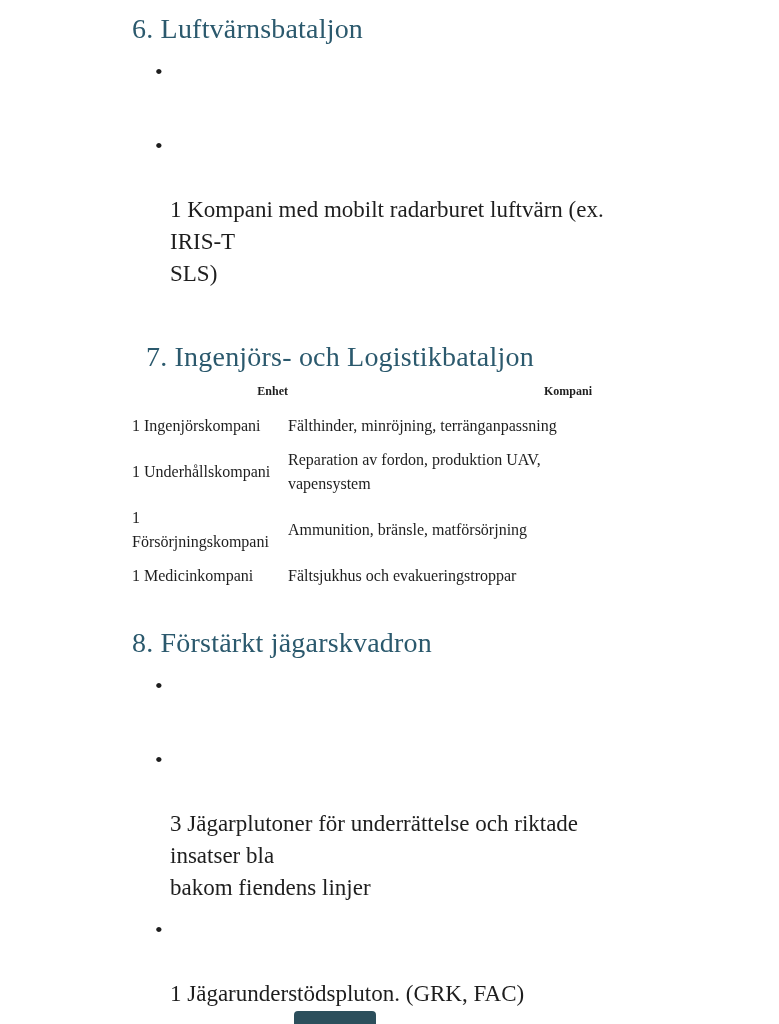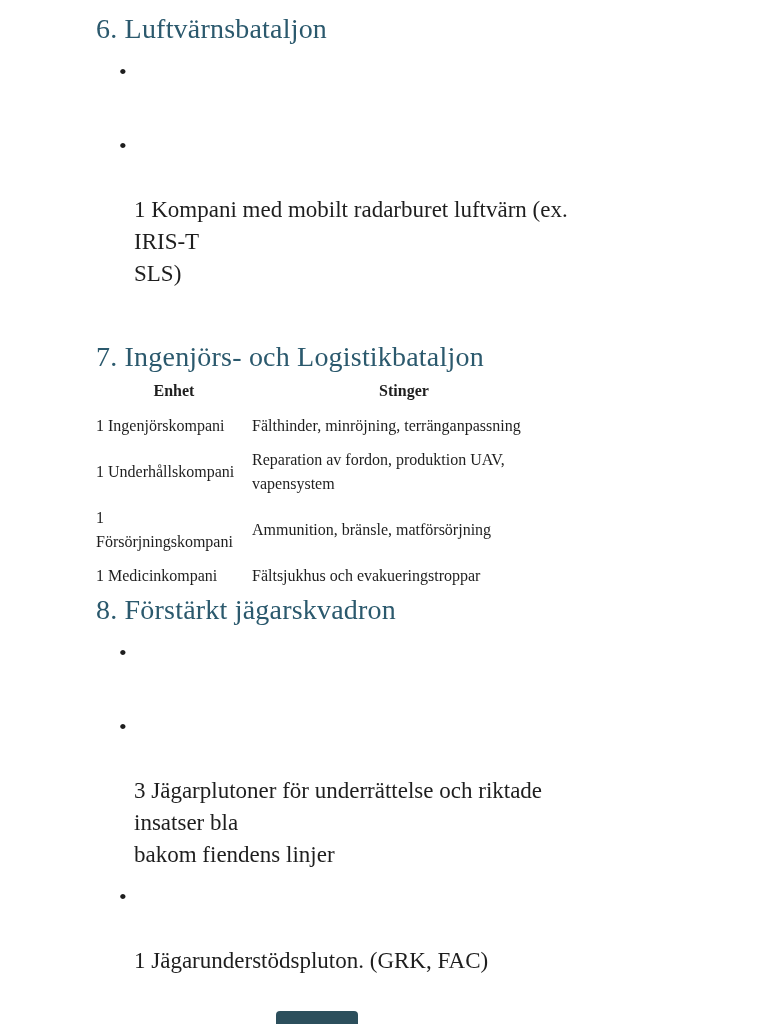--- a/index.html
+++ b/index.html
@@ -10,33 +10,33 @@
   }
   html,body{margin:0;padding:0;}
   body{
     width:779px;height:1024px;
     background:var(--bg);
     font-family:"Liberation Serif","DejaVu Serif",serif;
     color:var(--text);
     position:relative;
     overflow:hidden;
   }
-  .page{width:634px;height:1024px;position:relative;}
+  .page{width:634px;height:1024px;position:relative;padding-left:36px;}
   .content{padding:12px 56px 0 96px;}
 
   h2.sec{
     font-size:28px;
     font-weight:400;
     color:var(--heading);
     margin:0;
     line-height:1.2;
     letter-spacing:.2px;
   }
-  h2.mt-7{margin-top:50px;}
-  h2.mt-8{}
+  h2.mt-7{margin-top:50px;margin-left:14px;}
+  h2.mt-8{margin-top:33px;}
 
   ul.blist{
     list-style:none;
     margin:10px 0 0 0;
     padding:0 0 0 38px;
   }
   ul.blist li{
     position:relative;
     font-size:23px;
     line-height:32px;
@@ -49,22 +49,22 @@
     font-size:22px;
   }
 
   table.units{
     margin-top:6px;
     border-collapse:collapse;
     table-layout:fixed;
     width:460px;
   }
   table.units th{
-    text-align:center;
-    font-size:16px;
+    text-align:right;
+    font-size:12px;
     line-height:24px;
     font-weight:bold;
     padding:0 0 6px 0;
     vertical-align:top;
   }
   table.units td{
     font-size:16px;
     line-height:24px;
     padding:5px 0;
     vertical-align:middle;
@@ -100,21 +100,21 @@
         <span>1 Kompani med mobilt radarburet luftvärn (ex. IRIS-T
 SLS)</span>
       </li>
     </ul>
 
     <h2 class="sec mt-7">7. Ingenjörs- och Logistikbataljon</h2>
     <table class="units">
       <thead>
         <tr>
           <th class="c1">Enhet</th>
-          <th>Stinger</th>
+          <th>Kompani</th>
         </tr>
       </thead>
       <tbody>
         <tr>
           <td class="c1">1 Ingenjörskompani</td>
           <td>Fälthinder, minröjning, terränganpassning</td>
         </tr>
         <tr>
           <td class="c1">1 Underhållskompani</td>
           <td>Reparation av fordon, produktion UAV,

